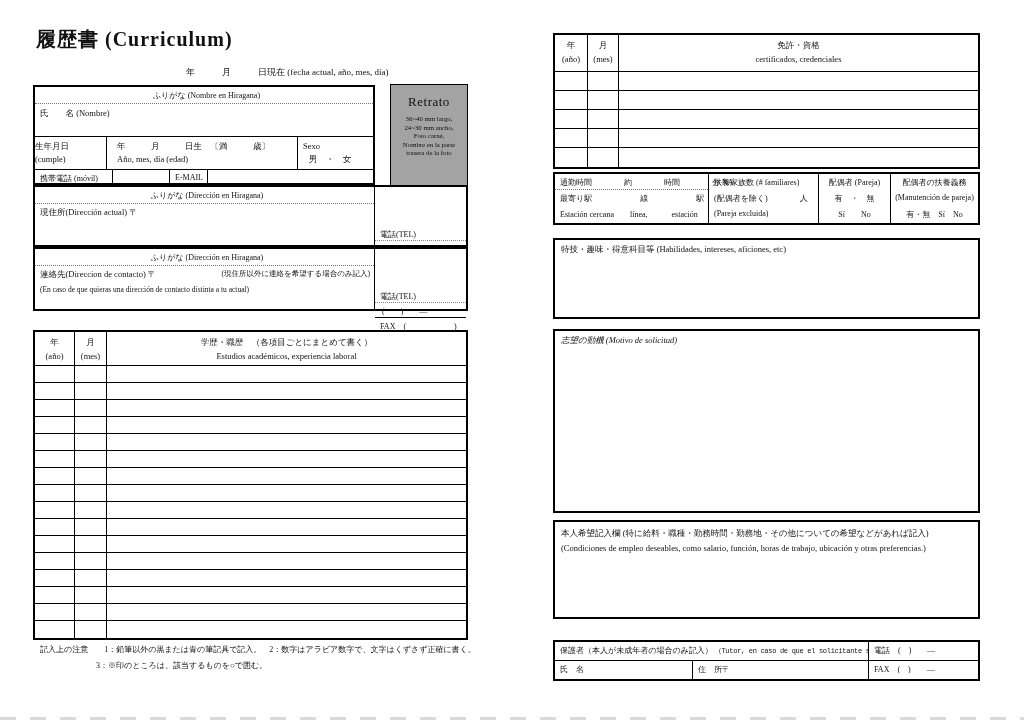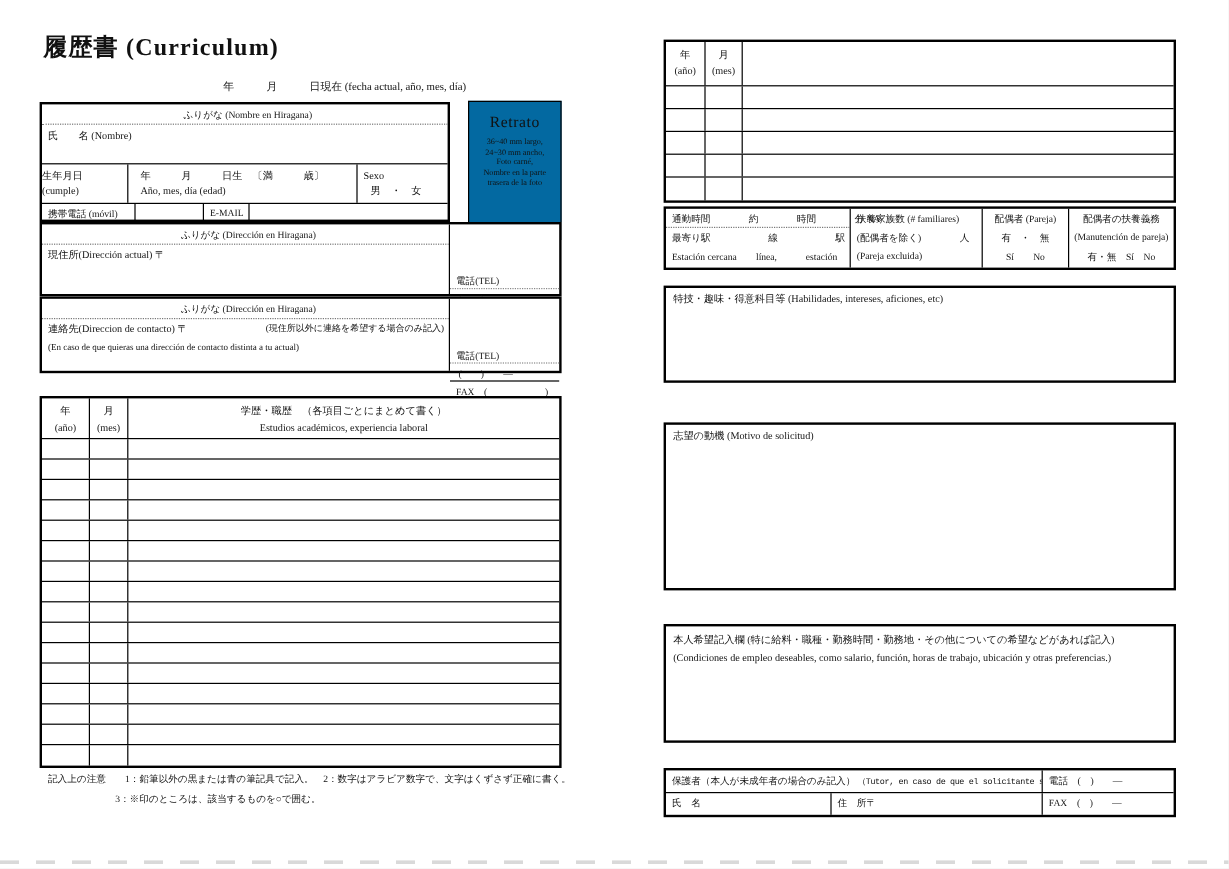--- a/index.html
+++ b/index.html
@@ -28,21 +28,21 @@
   #birth-mid-cell { flex:1; padding:3px 0 0 10px; line-height:13px; }
   #sex-cell { width:76px; border-left:1px solid #000; padding:3px 16px 0 5px; line-height:13px; }
   #mobile-row { height:17px; display:flex; font-size:8px; }
   #mobile-row .cell { padding:3px 0 0 5px; }
   #mobile-label { width:77px; }
   #mobile-blank { width:58px; border-left:1px solid #000; border-right:1px solid #000; }
   #email-label { width:37px; }
   #email-blank { flex:1; border-left:1px solid #000; }
 
   
-  #photo-box { left:390px; top:84px; width:78px; height:116px; border:1px solid #000; text-align:center; background:#0369a1; position:absolute; }
+  #photo-box { left:390px; top:84px; width:78px; height:116px; border:1px solid #000; text-align:center; background:#a3a3a3; position:absolute; }
   #photo-title { font-size:13px; margin-top:9px; letter-spacing:0.5px; }
   .photo-line { font-size:6.8px; line-height:8.5px; }
   #photo-lines { margin-top:5px; }
 
   
   .addr-box { left:33px; width:435px; display:flex; }
   #addr1-box { top:185px; height:62px; }
   #addr2-box { top:247px; height:64px; }
   .addr-left { flex:1; border-right:1px solid #000; }
   .addr-main { padding:3px 0 0 5px; }
@@ -85,21 +85,21 @@
   .com-line { height:16px; padding:3px 0 0 5px; white-space:nowrap; }
   #commute-col { width:154px; border-right:1px solid #000; }
   #dependents-col { width:110px; border-right:1px solid #000; }
   #spouse-col { width:72px; border-right:1px solid #000; text-align:center; }
   #spouse-col .com-line, #support-col .com-line { padding-left:0; }
   #support-col { flex:1; text-align:center; }
 
   
   .label-box { left:553px; width:427px; padding:4px 0 0 6px; font-size:8.5px; }
   #skills-box { top:238px; height:81px; }
-  #motivation-box { top:352px; height:140px; }
+  #motivation-box { top:329px; height:184px;font-style:italic; }
   #preferences-box { top:520px; height:99px; line-height:15px; }
 
   
   #guardian-box { left:553px; top:640px; width:427px; height:41px; display:flex; flex-direction:column; font-size:8px; }
   .guard-row { display:flex; flex:1; }
   #guard-row1 { border-bottom:1px solid #000; }
   .guard-cell { padding:3px 0 0 5px; white-space:nowrap; overflow:hidden; }
   #guard-label-cell { flex:1; }
   #guard-tel-cell { width:110px; border-left:1px solid #000; }
   #guard-name-cell { width:137px; }
@@ -307,20 +307,24 @@
   <div id="lic-box" class="box">
     <div class="tbl-header jp">
       <div class="lic-y hdr-lines">
         <div>年</div>
         <div>(año)</div>
       </div>
       <div class="lic-m hdr-lines">
         <div>月</div>
         <div>(mes)</div>
       </div>
+      <div class="lic-b hdr-lines">
+        <div>免許・資格</div>
+        <div>certificados, credenciales</div>
+      </div>
     </div>
     <div>
   <div class="lic-row">
     <div class="lic-y"></div>
     <div class="lic-m"></div>
     <div class="lic-b"></div>
   </div>
 
   <div class="lic-row">
     <div class="lic-y"></div>

